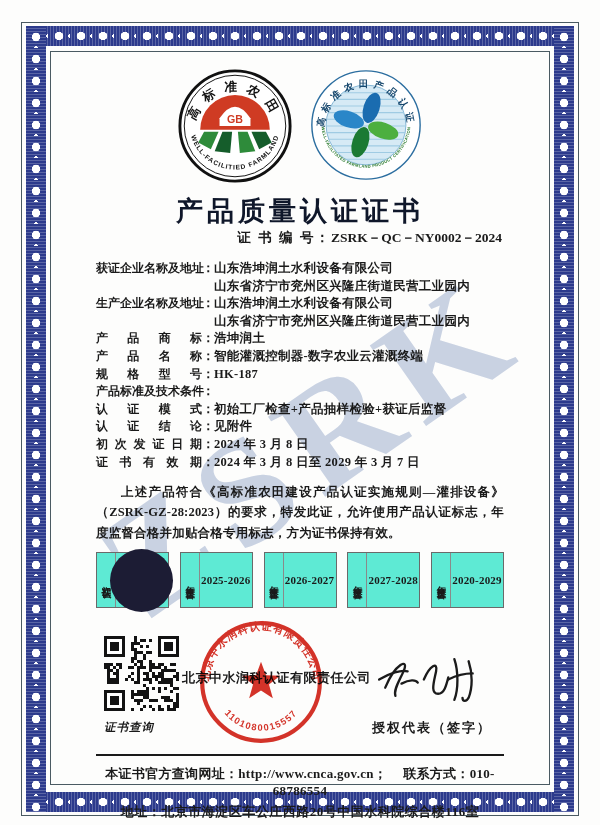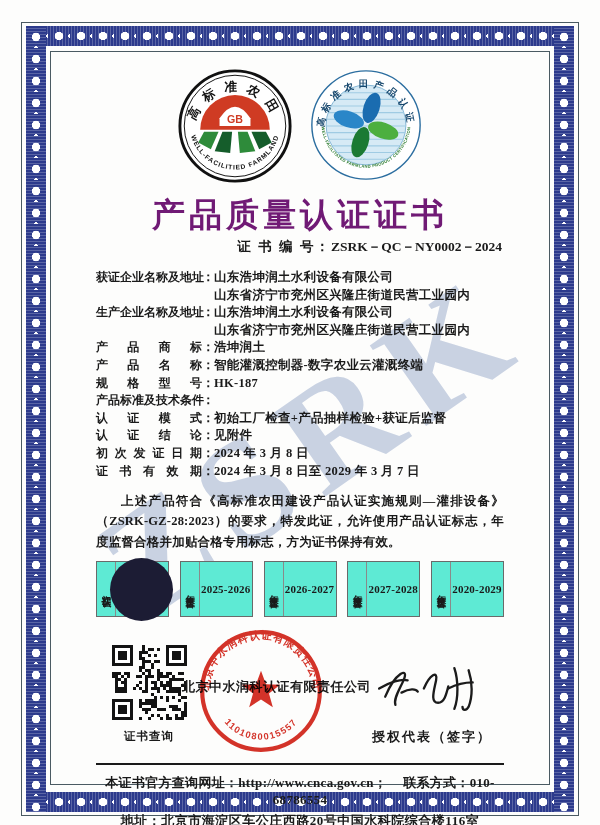--- a/index.html
+++ b/index.html
@@ -27,21 +27,21 @@
   .band-right{right:26px;}
 
   .watermark{position:absolute;left:20px;top:360px;width:580px;height:170px;
     display:flex;align-items:center;justify-content:center;
     font-weight:bold;font-size:150px;letter-spacing:16px;color:#c9d2e2;
     transform:rotate(-35deg);pointer-events:none;z-index:0;}
 
   .content{position:absolute;left:52px;right:52px;top:52px;bottom:42px;padding:0 44px;z-index:1;}
 
   .logos{display:flex;justify-content:center;gap:16px;margin-top:16px;height:116px;}
-  .title{margin:9px 0 0 0;text-align:center;font-size:33px;font-weight:900;letter-spacing:4px;color:#701a75;}
+  .title{margin:9px 0 0 0;text-align:center;font-size:27px;font-weight:900;letter-spacing:4px;color:#0f172a;}
   .certno{text-align:right;font-size:13.5px;font-weight:bold;padding-right:2px;}
   .certno-label{letter-spacing:2px;}
 
   .fields{margin-top:13px;}
   .frow{display:flex;font-size:12.5px;font-weight:bold;line-height:17.6px;white-space:nowrap;}
   .flabel{display:inline-block;width:106px;text-align:justify;text-align-last:justify;
           font-family:"Liberation Sans","DejaVu Sans",sans-serif;font-size:12px;flex:none;}
   .fcolon{display:inline-block;width:12px;flex:none;font-family:"Liberation Sans",sans-serif;}
   .fvalue{letter-spacing:0.3px;}
 
@@ -53,21 +53,21 @@
         display:flex;box-sizing:border-box;}
   .sbox-label{width:18px;border-right:1px solid #8a8a8a;display:flex;align-items:center;justify-content:center;
         writing-mode:vertical-rl;text-orientation:upright;font-size:9.5px;font-weight:bold;letter-spacing:1px;
         font-family:"Liberation Sans",sans-serif;}
   .sbox-year{flex:1;display:flex;align-items:center;justify-content:center;
         font-size:11px;font-weight:bold;letter-spacing:0.2px;}
   .init-stamp{position:absolute;left:13px;top:-4px;width:63px;height:63px;border-radius:50%;
         background:#1c1c34;z-index:2;}
 
   .bottom{position:relative;margin-top:17px;height:128px;}
-  .qr-block{position:absolute;left:15px;top:11px;width:76px;text-align:center;}
+  .qr-block{position:absolute;left:8px;top:11px;width:76px;font-style:italic;}
   .qr-caption{margin-top:5px;font-size:11.5px;font-weight:bold;letter-spacing:1px;
         font-family:"Liberation Sans",sans-serif;}
   .issuer{position:absolute;left:86px;top:42px;font-size:13px;font-weight:bold;line-height:22px;
         letter-spacing:0.5px;white-space:nowrap;}
   .stamp-svg{position:absolute;left:102px;top:-6px;mix-blend-mode:multiply;opacity:0.93;z-index:3;}
   .sign-block{position:absolute;right:-6px;top:24px;width:156px;text-align:center;}
   .sign-caption{margin-top:10px;font-size:13px;font-weight:bold;letter-spacing:2px;}
 
   .divider{border-top:2px solid #1a1a1a;margin-top:1px;}
   .footer{margin-top:9px;text-align:center;font-size:13px;font-weight:bold;}

